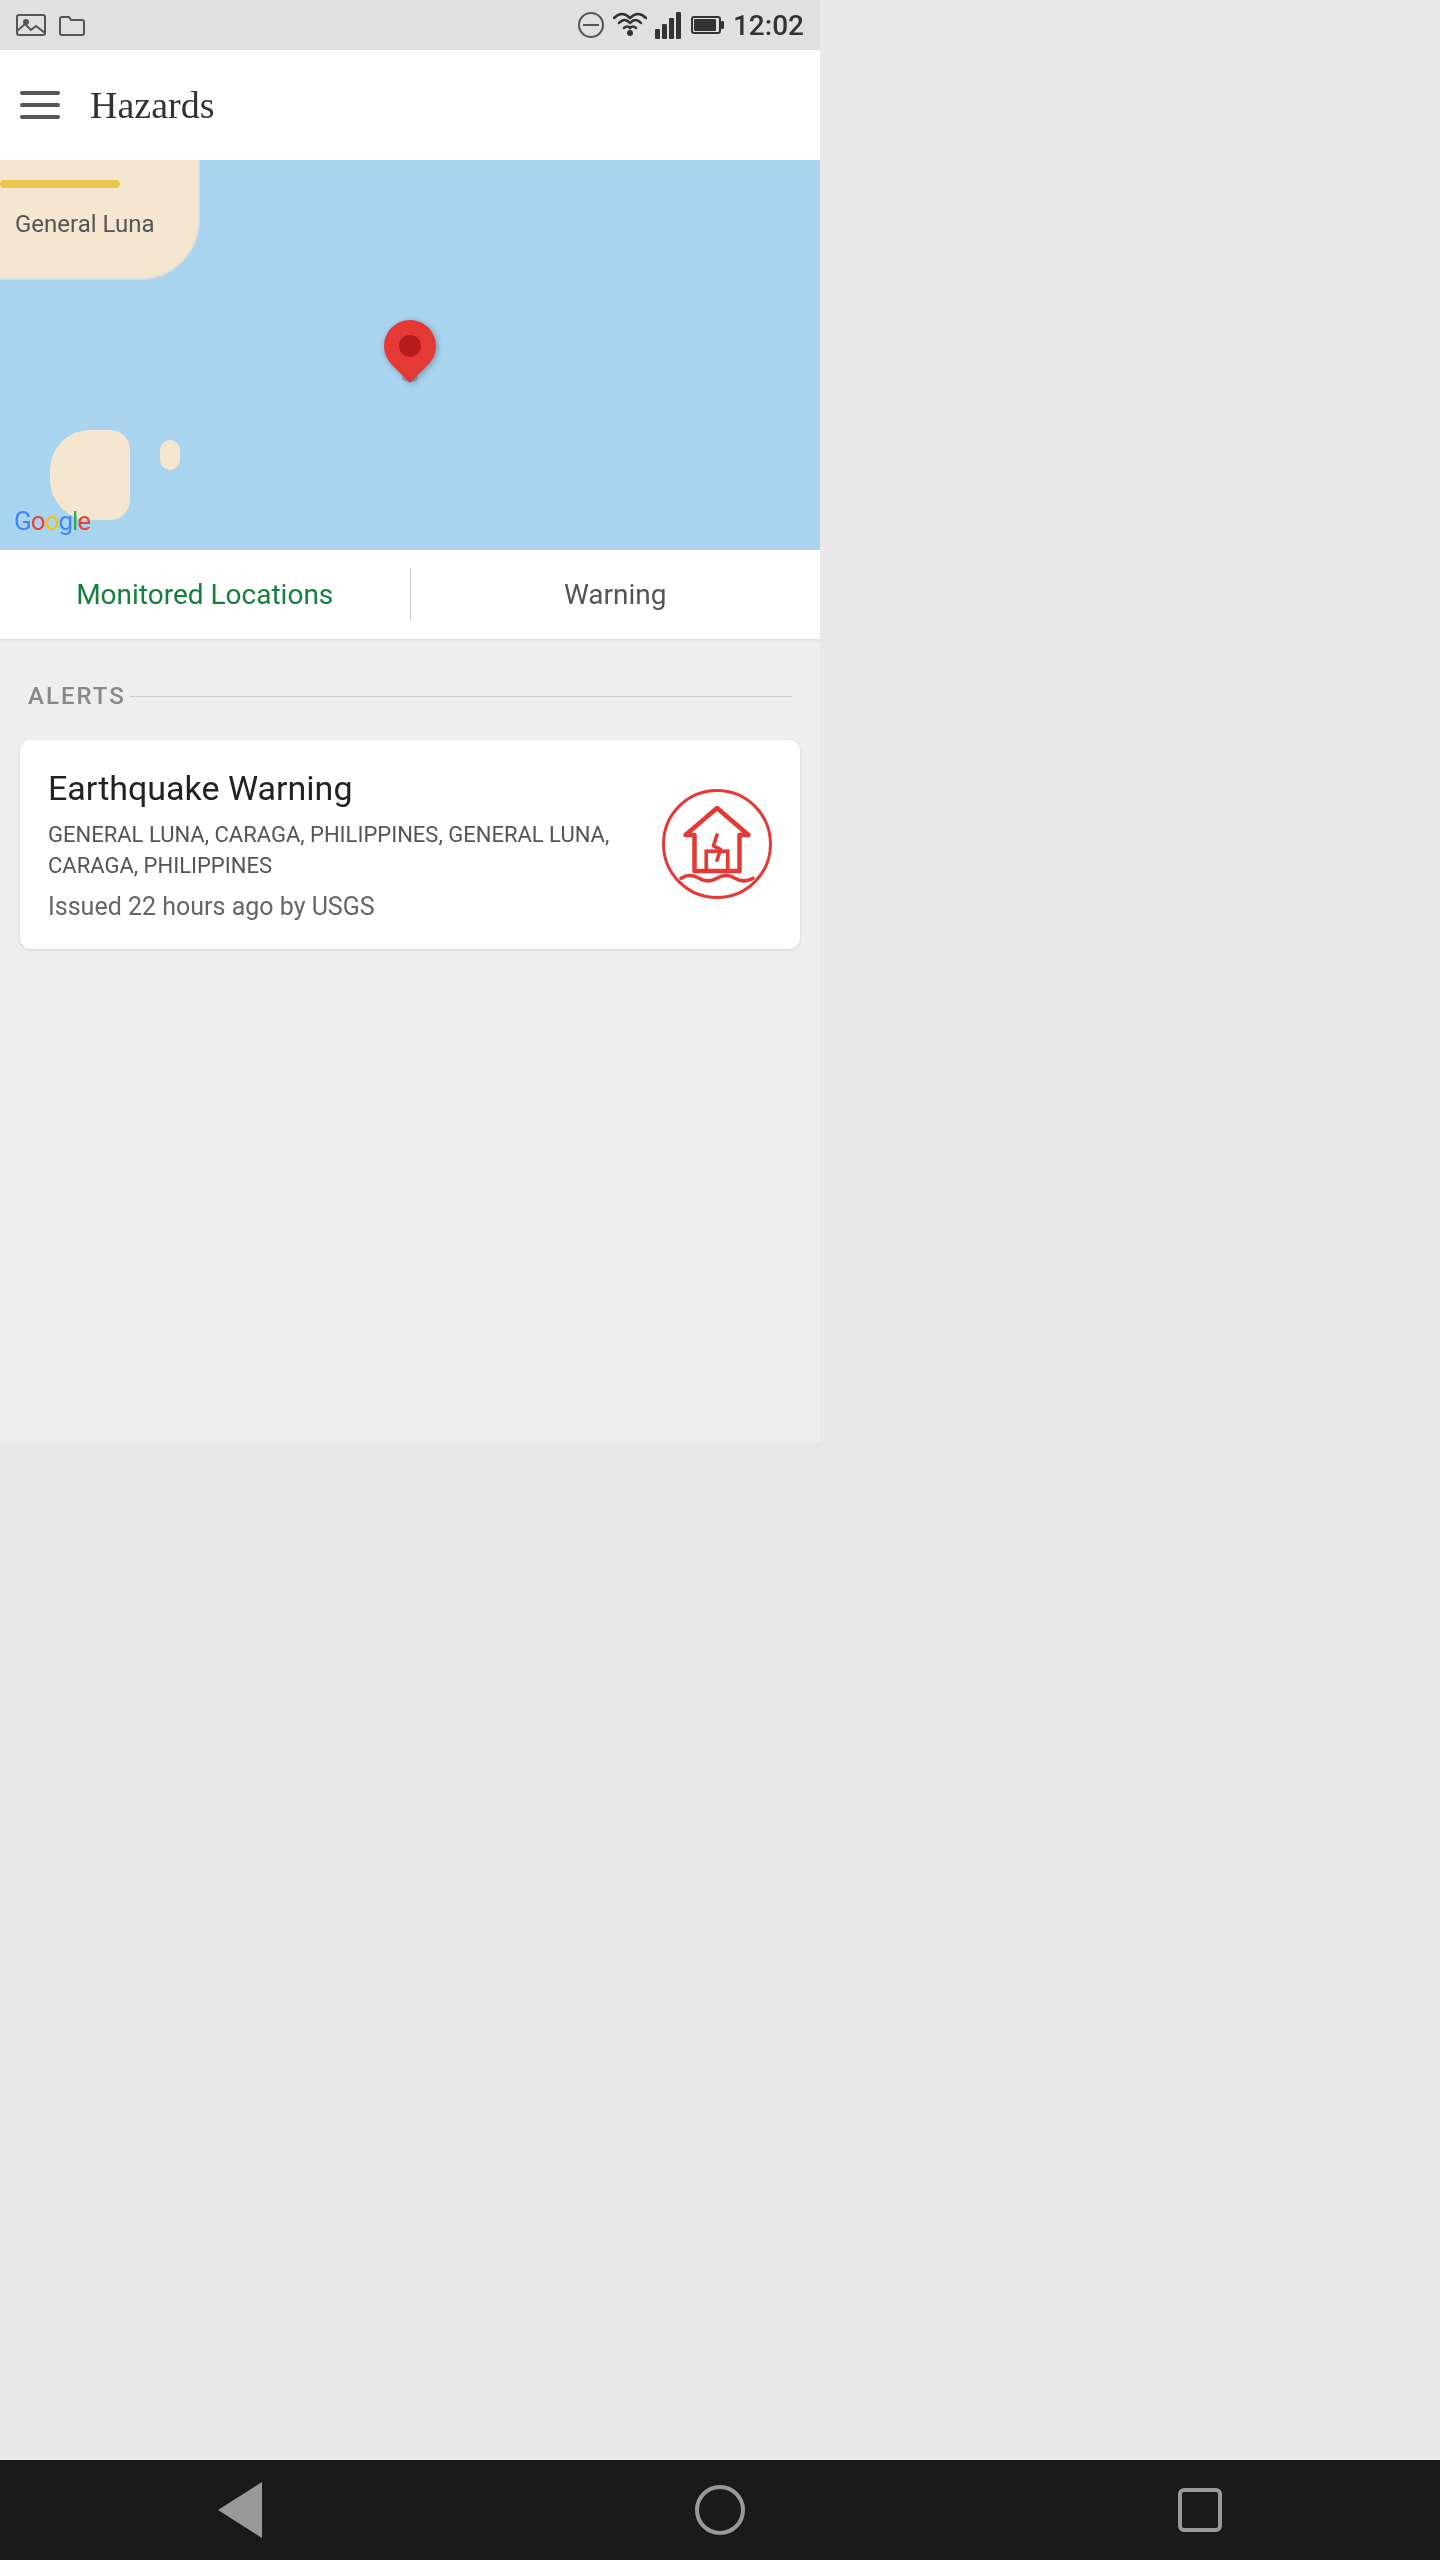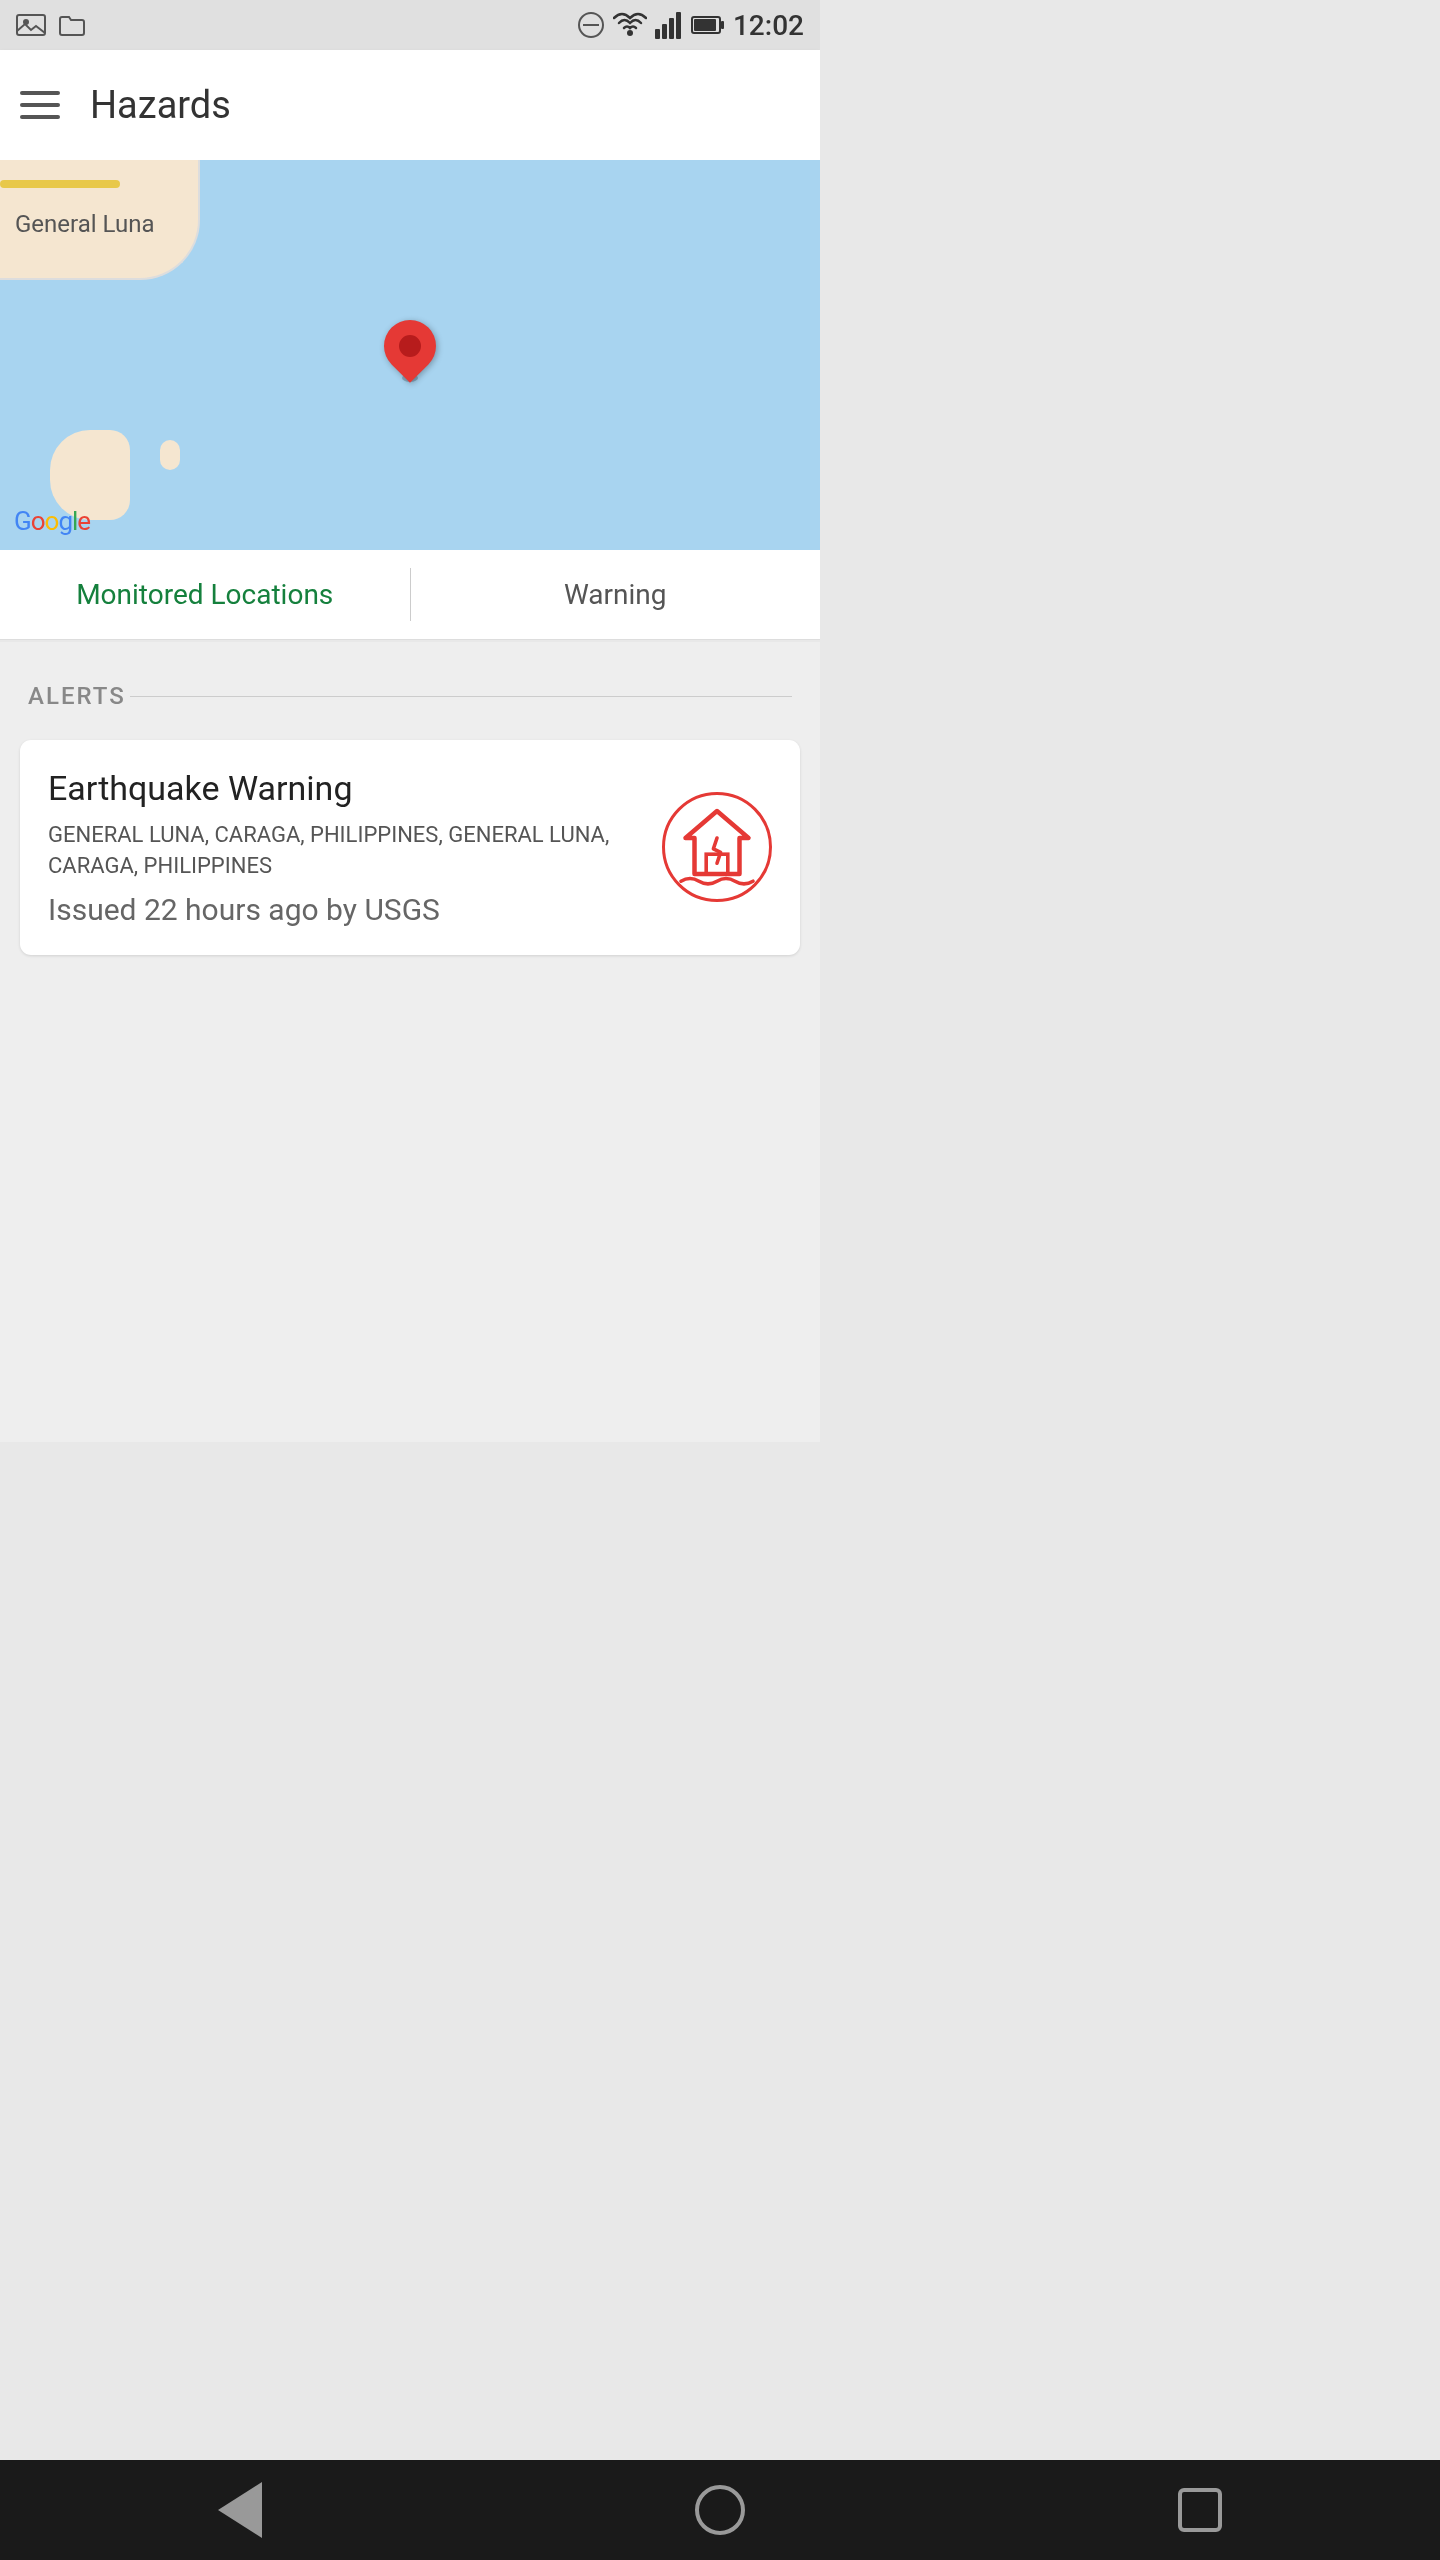--- a/index.html
+++ b/index.html
@@ -71,20 +71,21 @@
       width: 40px;
       height: 4px;
       background: #555;
       border-radius: 2px;
     }
 
     .app-title {
       font-size: 38px;
       font-weight: 400;
       color: #333;
+      font-family: Liberation Serif, serif;
     }
 
     
     .map-container {
       width: 100%;
       height: 390px;
       position: relative;
       overflow: hidden;
       background: #a8d4f0;
     }
@@ -291,21 +292,21 @@
 
     .alert-location {
       font-size: 22px;
       color: #555;
       line-height: 1.4;
       text-transform: uppercase;
       margin-bottom: 10px;
     }
 
     .alert-time {
-      font-size: 30px;
+      font-size: 25px;
       color: #666;
     }
 
     
     .earthquake-icon-container {
       width: 110px;
       height: 110px;
       border-radius: 50%;
       border: 3px solid #e53935;
       display: flex;

